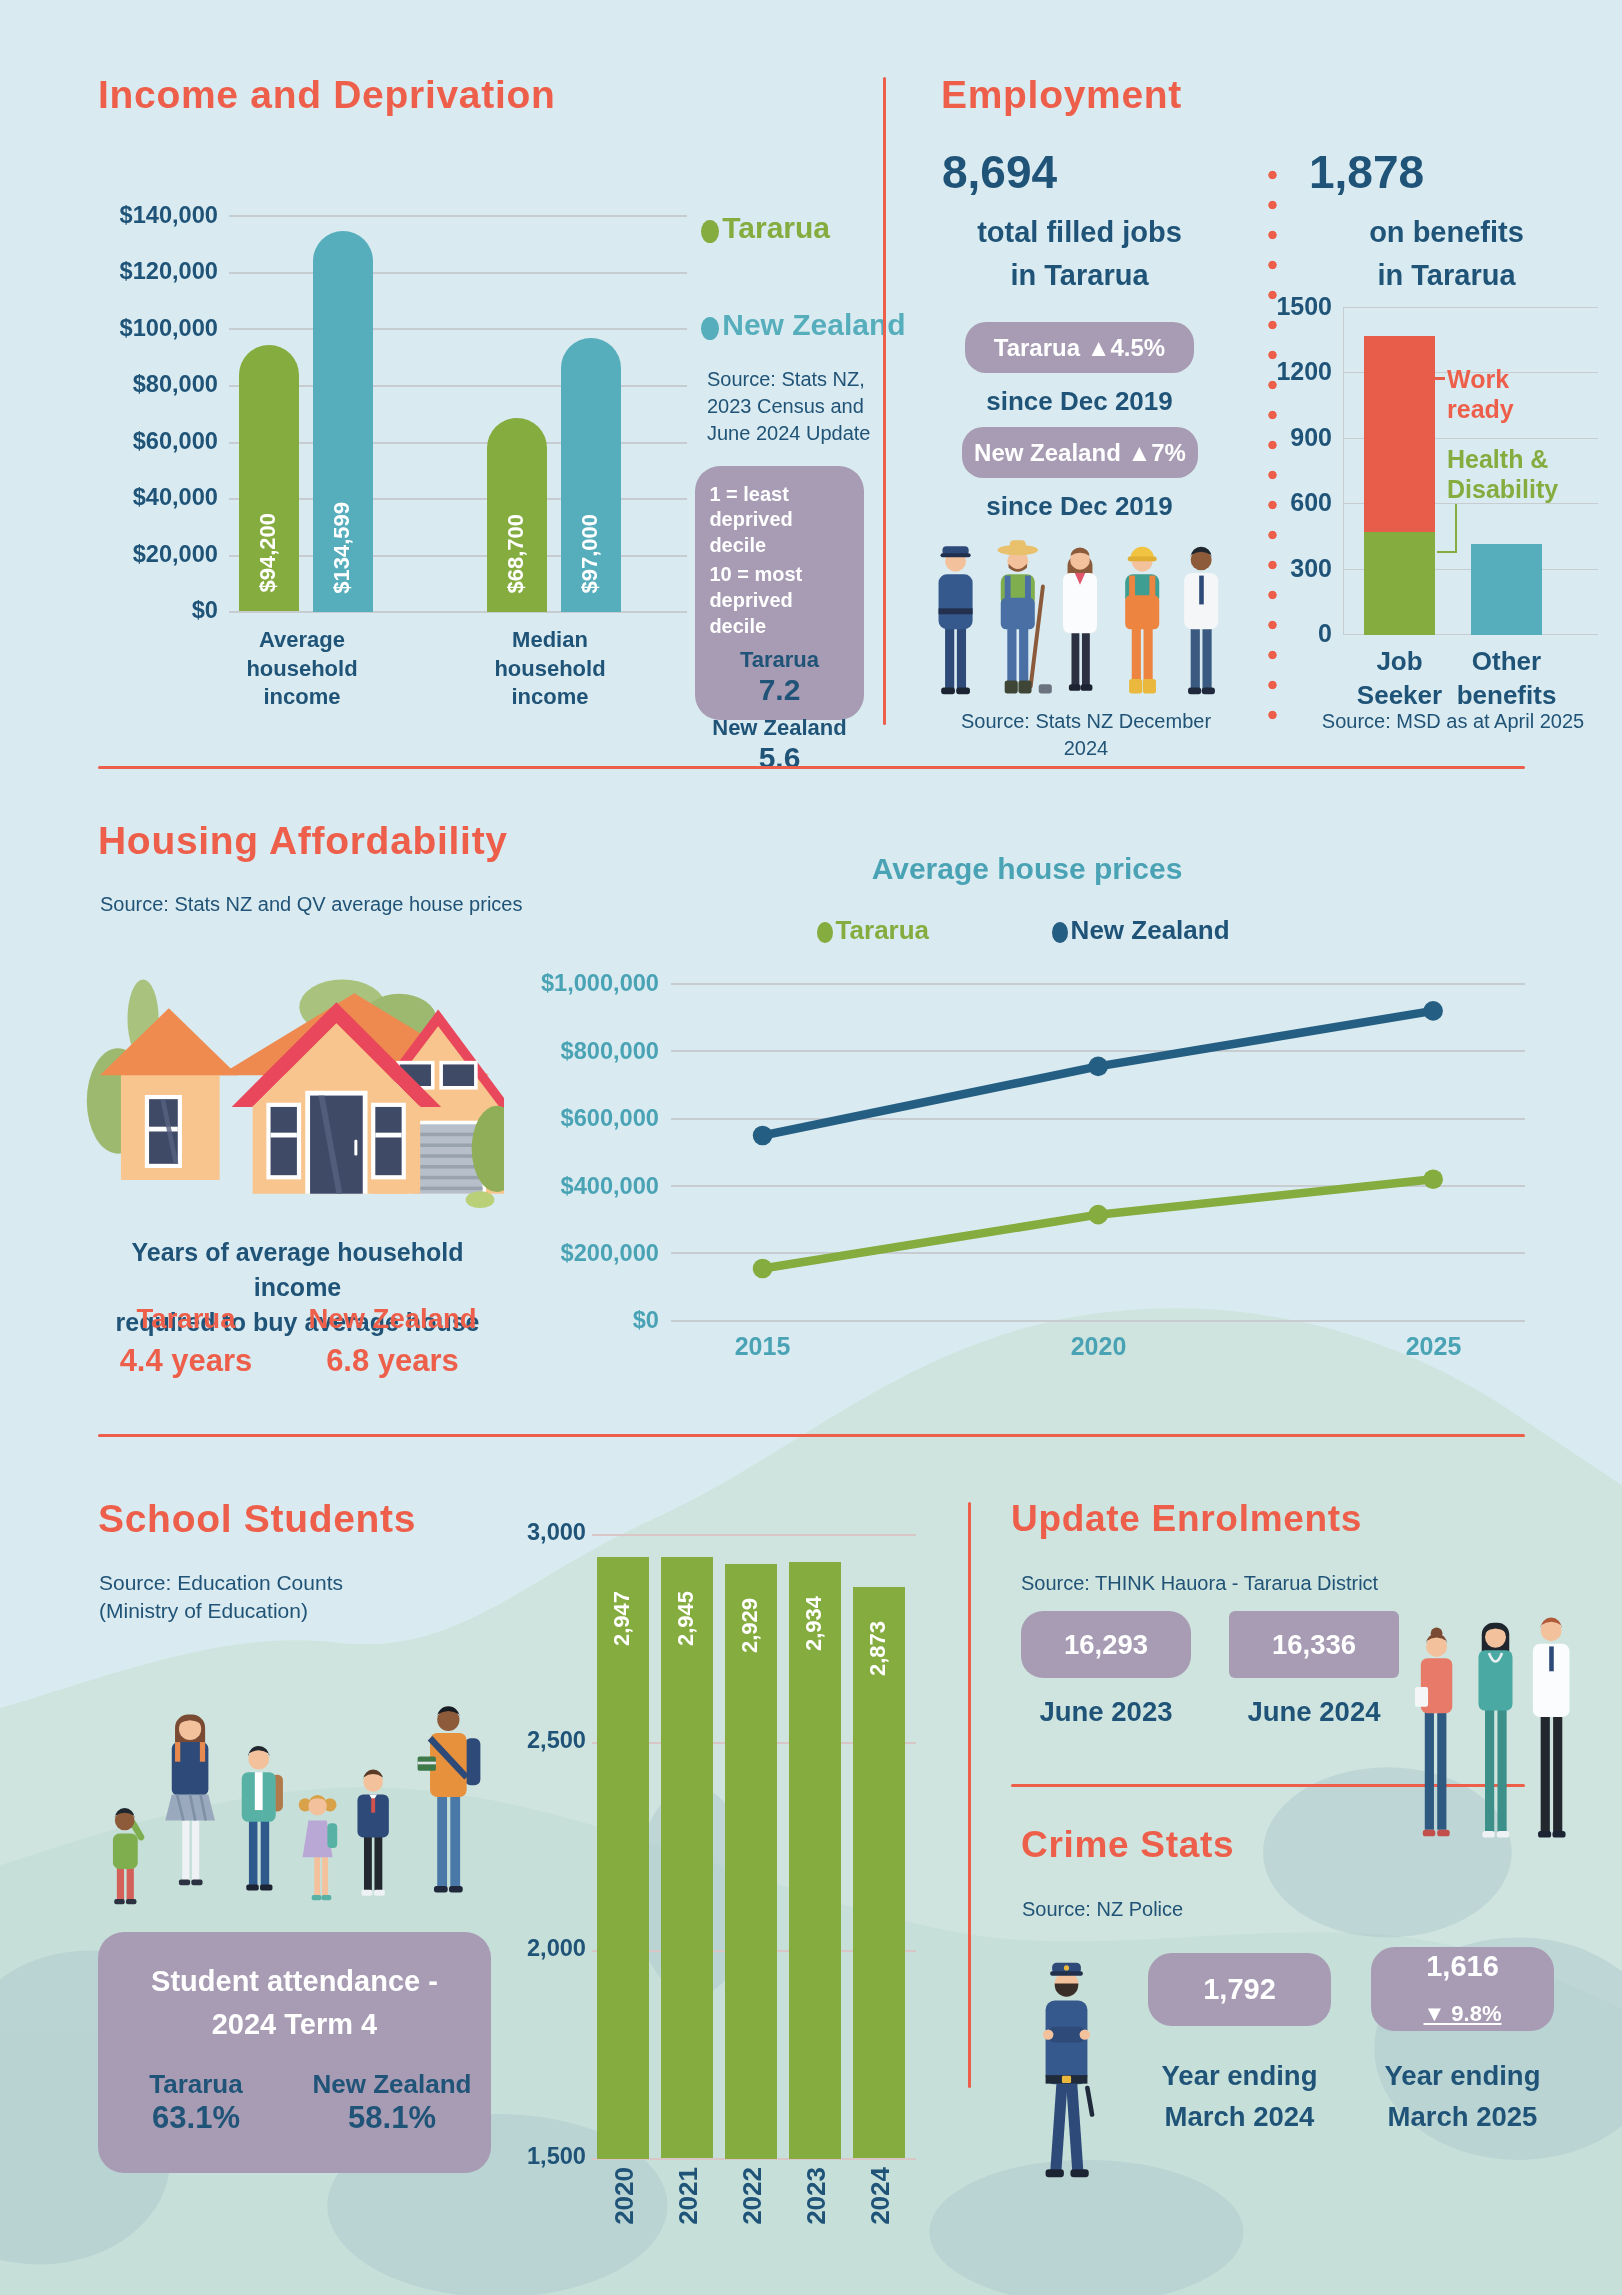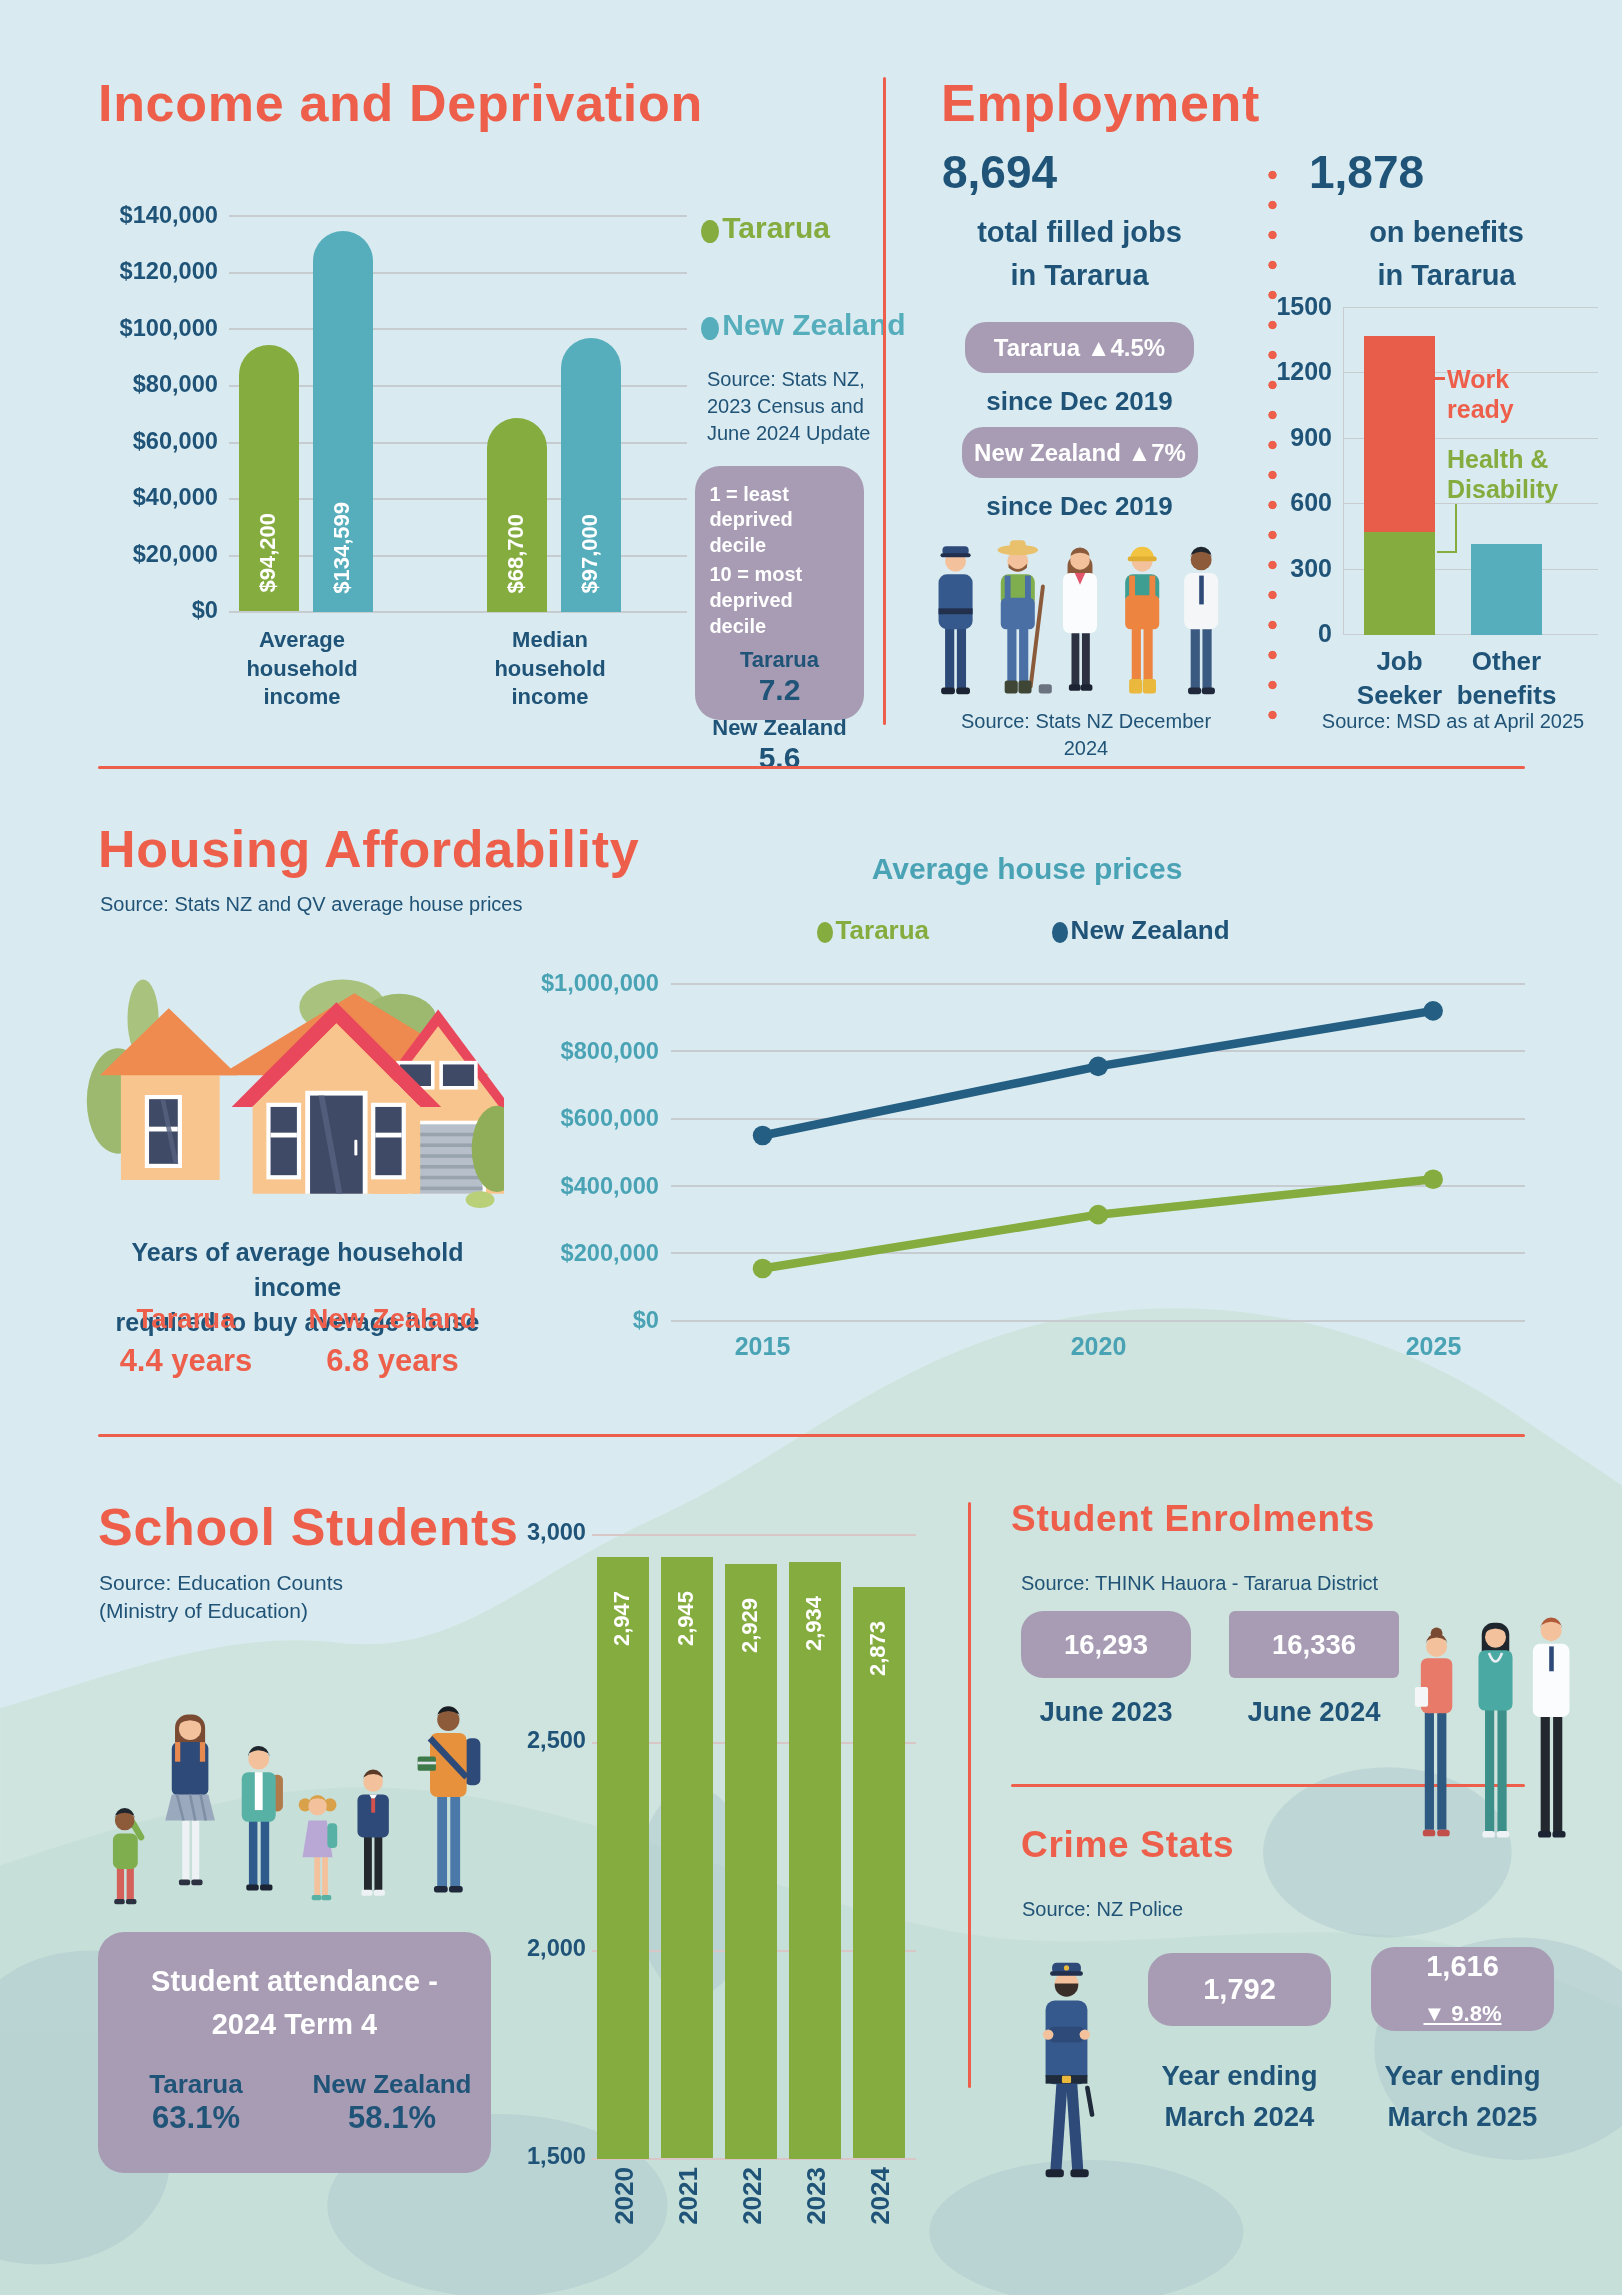--- a/index.html
+++ b/index.html
@@ -1,19 +1,19 @@
 <!DOCTYPE html>
 <html style="font-size:10.5px"><head>
 <meta charset="utf-8">
 <style>
   html,body{margin:0;padding:0;background:#d9ebf0;}
   .page{position:relative;width:1623px;height:2295px;overflow:hidden;
         font-family:"Liberation Sans",sans-serif;background:#d9ebf0;}
   .abs{position:absolute;}
-  .sec-title{font-weight:900;font-size:52px;color:#ee5f4b;letter-spacing:0.7px;}
+  .sec-title{font-weight:900;font-size:39px;color:#ee5f4b;letter-spacing:0.7px;}
   .sec-title.sm{font-size:37px;}
   .src{font-size:20px;color:#215377;line-height:1.35;}
   .navy{color:#1f5377;}
   .big-num{font-size:46px;font-weight:900;color:#1f5377;}
   .sub-line{font-size:29px;font-weight:800;color:#1f5377;text-align:center;}
   .badge{background:#a79cb3;border-radius:21px;color:#fff;font-weight:800;
          display:flex;align-items:center;justify-content:center;text-align:center;}
   .since{font-size:26px;font-weight:800;color:#1f5377;text-align:center;}
   .tick-label{font-size:23.6px;font-weight:700;color:#1f5377;text-align:right;}
   .tick-label.teal{color:#4aa3b5;}
@@ -463,21 +463,21 @@
       <div class="abs bar" style="left:789px;top:1562px;width:52px;height:597px;background:#84ac3e;">
         <span class="bar-val top vtext">2,934</span>
       </div>
       <div class="abs vtext" style="left:801px;top:2167px;font-size:26px;font-weight:900;color:#1f5377;">2023</div>
       <div class="abs bar" style="left:853px;top:1587px;width:52px;height:571px;background:#84ac3e;">
         <span class="bar-val top vtext">2,873</span>
       </div>
       <div class="abs vtext" style="left:865px;top:2167px;font-size:26px;font-weight:900;color:#1f5377;">2024</div>
     </div>
 
-  <div class="abs sec-title sm" style="left:1011px;top:1498px;">Student Enrolments</div>
+  <div class="abs sec-title sm" style="left:1011px;top:1498px;">Update Enrolments</div>
   <div class="abs src" style="left:1012px;top:1570px;width:406px;margin-left:9px;">Source: THINK Hauora - Tararua District</div>
   <div class="abs badge" style="left:1021px;top:1611px;width:170px;height:67px;font-size:27.5px;border-radius:22px;">16,293</div>
   <div class="abs badge" style="left:1229px;top:1611px;width:170px;height:67px;font-size:27.5px;border-radius:6px;">16,336</div>
   <div class="abs june" style="left:1021px;top:1696px;width:170px;">June 2023</div>
   <div class="abs june" style="left:1229px;top:1696px;width:170px;">June 2024</div>
 
   <svg class="abs" style="left:1407px;top:1577px;" width="177" height="275" viewBox="0 0 270 420">
     <g>
       <circle cx="45" cy="86" r="9" fill="#7a4a33"></circle>
       <rect x="27" y="202" width="14" height="184" fill="#2e5a82"></rect>

